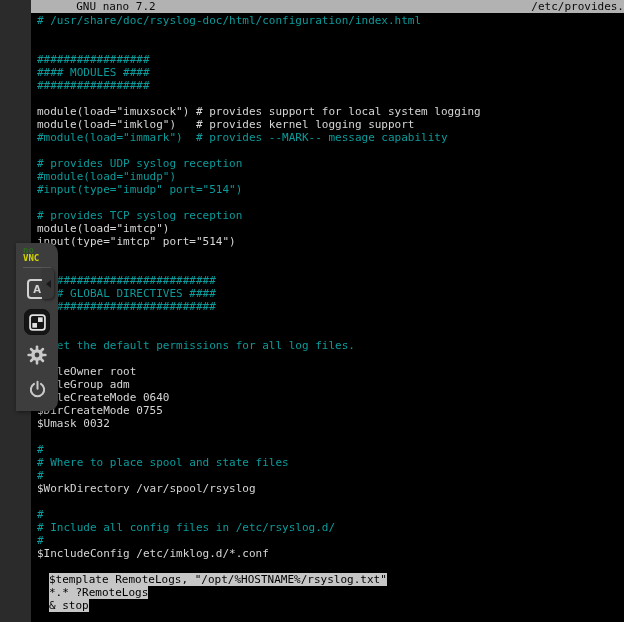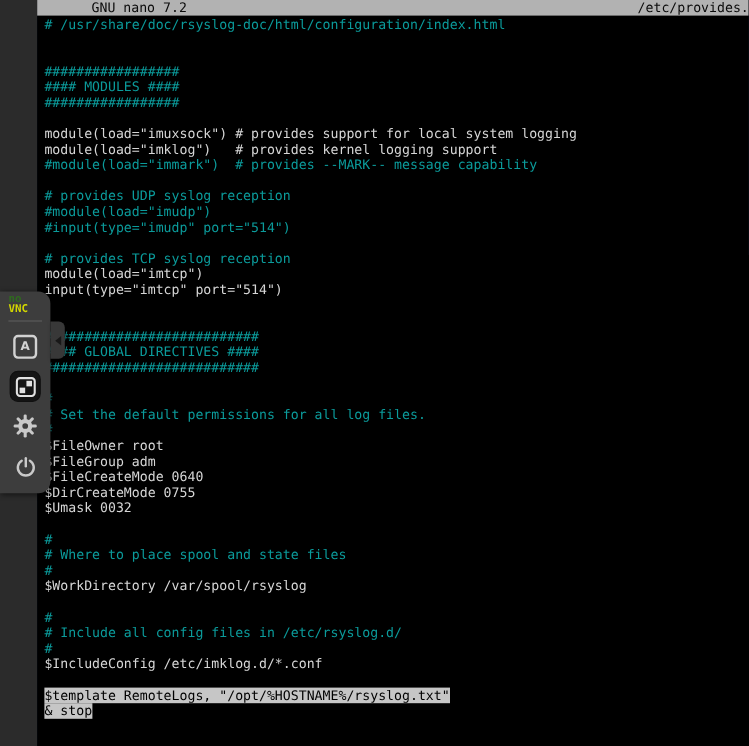--- a/index.html
+++ b/index.html
@@ -1,33 +1,33 @@
 <!DOCTYPE html>
 <html><head>
 <meta charset="utf-8">
 <style>
   html,body{margin:0;padding:0;background:#000;}
-  .screen{position:relative;width:624px;height:622px;background:#0f172a;overflow:hidden;
+  .screen{position:relative;width:624px;height:622px;background:#fdba74;overflow:hidden;
           font-family:"DejaVu Sans Mono",monospace;}
   
   .strip{position:absolute;left:0;top:0;width:31px;height:622px;background:#2b2b2b;}
   
   .terminal{position:absolute;left:31px;top:0;width:593px;height:622px;background:#000;}
   .titlebar{height:13px;background:#b2b2b2;color:#0a0a0a;font-size:11px;line-height:13px;
             display:flex;justify-content:space-between;white-space:pre;overflow:hidden;}
   .titlebar .app{padding-left:32px;}
   .titlebar .file{padding-right:0;}
   .editor{padding:1px 0 0 6px;}
   .line{height:13px;font-size:11px;line-height:13px;white-space:pre;}
   .line span{white-space:pre;}
   .line.normal span{color:#d6d6d6;}
   .line.comment span{color:#0b9b9b;}
-  .line.selected span{background:#c6c6c6;color:#000;}
+  .line.selected span{background:#c6c6c6;color:#000;margin-left:12px;}
   
-  .panel{position:absolute;left:0;top:243px;width:42px;height:168px;background:#3d3d3d;
+  .panel{position:absolute;left:16px;top:243px;width:42px;height:168px;background:#3d3d3d;
          border-radius:0 10px 10px 0;box-shadow:1px 1px 4px rgba(0,0,0,.5);
          display:flex;flex-direction:column;align-items:center;}
   .logo{margin-top:3px;width:100%;padding-left:7px;box-sizing:border-box;
         font-weight:bold;font-size:9px;line-height:8px;letter-spacing:0px;}
   .logo .no{color:#2f6b1e;display:block;}
   .logo .vnc{color:#d2d600;display:block;}
   .sep{width:28px;height:1px;background:#5a5a5a;margin:5px 0 4px 0;}
   .pbtn{width:28px;height:28px;margin:3px 0;background:transparent;border:none;padding:0;
         display:flex;align-items:center;justify-content:center;cursor:pointer;border-radius:7px;}
   .pbtn.active{background:#151515;border:1px solid #101010;width:26px;height:26px;}
@@ -91,20 +91,21 @@
         <div class="line comment"><span># Where to place spool and state files</span></div>
         <div class="line comment"><span>#</span></div>
         <div class="line normal"><span>$WorkDirectory /var/spool/rsyslog</span></div>
         <div class="line blank"></div>
         <div class="line comment"><span>#</span></div>
         <div class="line comment"><span># Include all config files in /etc/rsyslog.d/</span></div>
         <div class="line comment"><span>#</span></div>
         <div class="line normal"><span>$IncludeConfig /etc/imklog.d/*.conf</span></div>
         <div class="line blank"></div>
         <div class="line selected"><span>$template RemoteLogs, "/opt/%HOSTNAME%/rsyslog.txt"</span></div>
+        <div class="line selected"><span>*.* ?RemoteLogs</span></div>
         <div class="line selected"><span>&amp; stop</span></div>
       </div>
   </div>
 
   <div class="panel">
     <div class="logo">
       <span class="no">no</span>
       <span class="vnc">VNC</span>
     </div>
     <div class="sep"></div>

